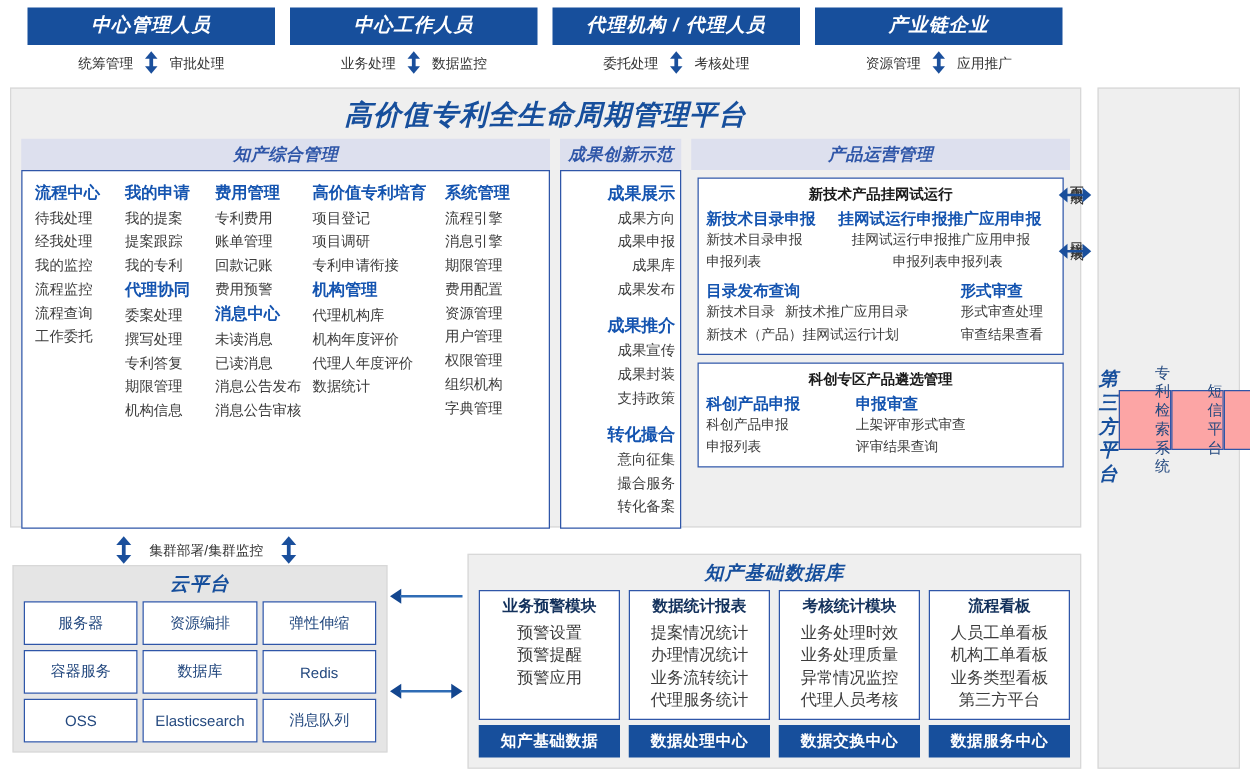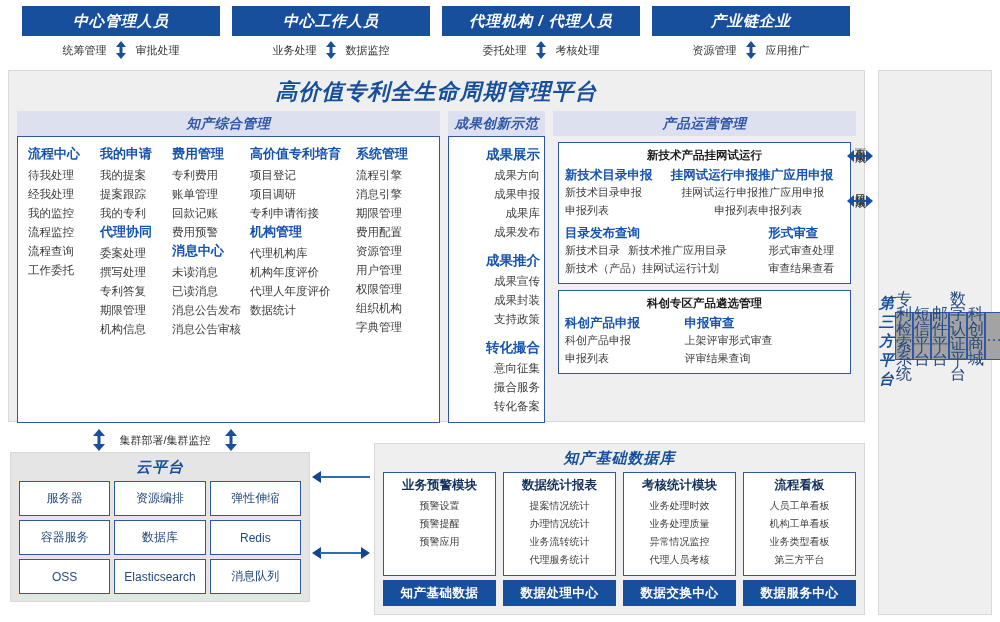--- a/index.html
+++ b/index.html
@@ -92,23 +92,23 @@
   .cp-low-r{width:160px;}
 
   
   .thirdparty{
     position:absolute;left:878px;top:70px;width:114px;height:545px;
     background:#efefef;border:1px solid #d8d8d8;box-sizing:border-box;
     display:flex;flex-direction:row;align-items:center;
   }
   .tp-title{font-size:15px;font-weight:bold;font-style:italic;color:#174f9c;margin:8px 0 10px;letter-spacing:1px;}
   .tp-box{
-    width:86px;height:46px;border:1.5px solid #2f56a8;background:#a3a3a3;
+    width:86px;height:46px;border:1.5px solid #2f56a8;background:#fca5a5;
     display:flex;align-items:center;justify-content:center;
-    font-size:16px;color:#24497f;margin-bottom:14px;text-align:center;line-height:15px;
+    font-size:12px;color:#24497f;margin-bottom:14px;text-align:center;line-height:15px;padding-left:28px;
   }
 
   
   .integr{position:absolute;left:845px;top:140px;width:30px;height:230px;
     display:flex;flex-direction:column;align-items:center;}
   .vlabel{writing-mode:vertical-rl;text-orientation:upright;font-size:11px;color:#333;line-height:13px;letter-spacing:1px;}
   .lr-arrow{position:relative;width:26px;height:14px;margin:5px 0 22px;}
   .lr-arrow .shaft{position:absolute;top:6px;left:5px;width:16px;height:2px;background:#1a4f9c;}
   .lr-arrow:before,.lr-arrow:after{content:"";position:absolute;top:1px;
     border-top:6px solid transparent;border-bottom:6px solid transparent;}
@@ -154,21 +154,21 @@
   
   .db{
     position:absolute;left:374px;top:443px;width:491px;height:172px;
     background:#efefef;border:1px solid #d8d8d8;box-sizing:border-box;
   }
   .db-title{text-align:center;font-size:15px;font-weight:bold;font-style:italic;color:#174f9c;padding:5px 0 4px;letter-spacing:1px;}
   .db-cols{display:flex;gap:7px;padding:0 8px;}
   .db-col{flex:1;display:flex;flex-direction:column;}
   .db-card{background:#fff;border:1.5px solid #2f56a8;padding:4px 2px 6px;text-align:center;height:104px;box-sizing:border-box;}
   .db-card h4{margin:0 0 3px;font-size:12.5px;font-weight:bold;color:#13315c;}
-  .db-card .it{font-size:10px;color:#3c3c3c;line-height:18px;}
+  .db-card .it{font-size:13px;color:#3c3c3c;line-height:18px;}
   .db-foot{
     background:#174f9c;color:#fff;text-align:center;font-size:12.5px;font-weight:bold;
     height:26px;line-height:26px;margin-top:4px;letter-spacing:.5px;
   }
 </style>
 </head>
 <body>
 
 <div class="page">
 

